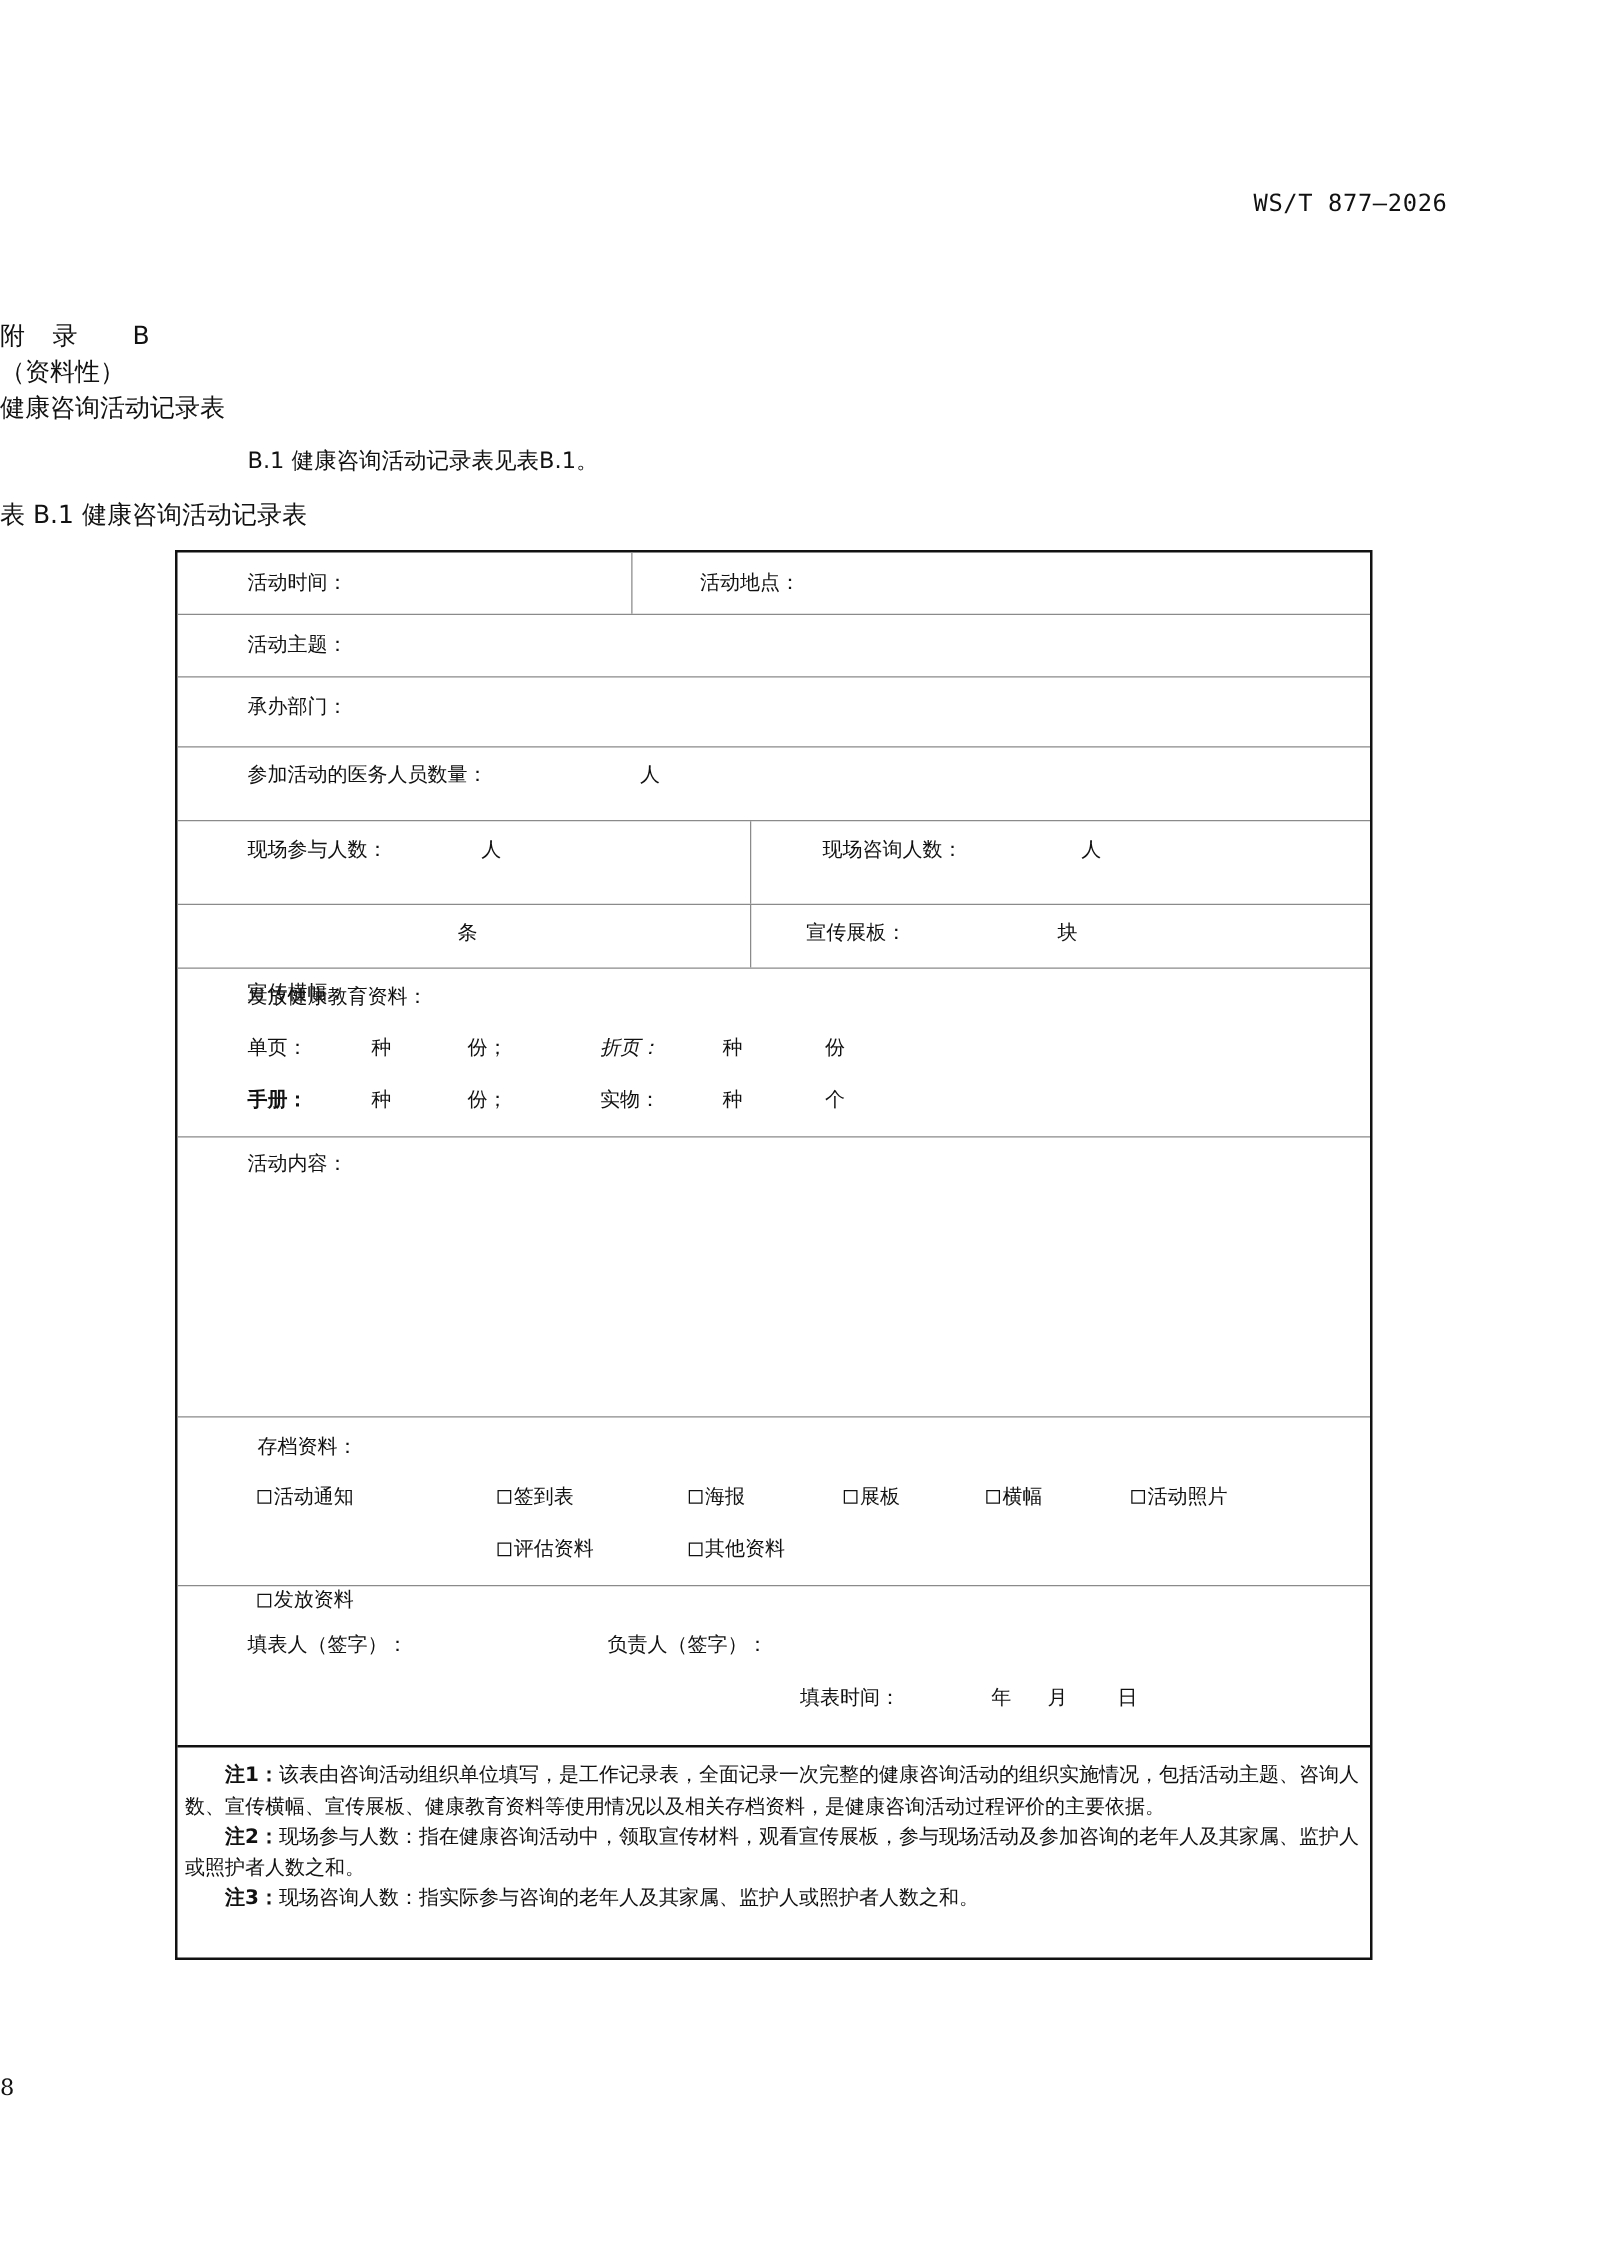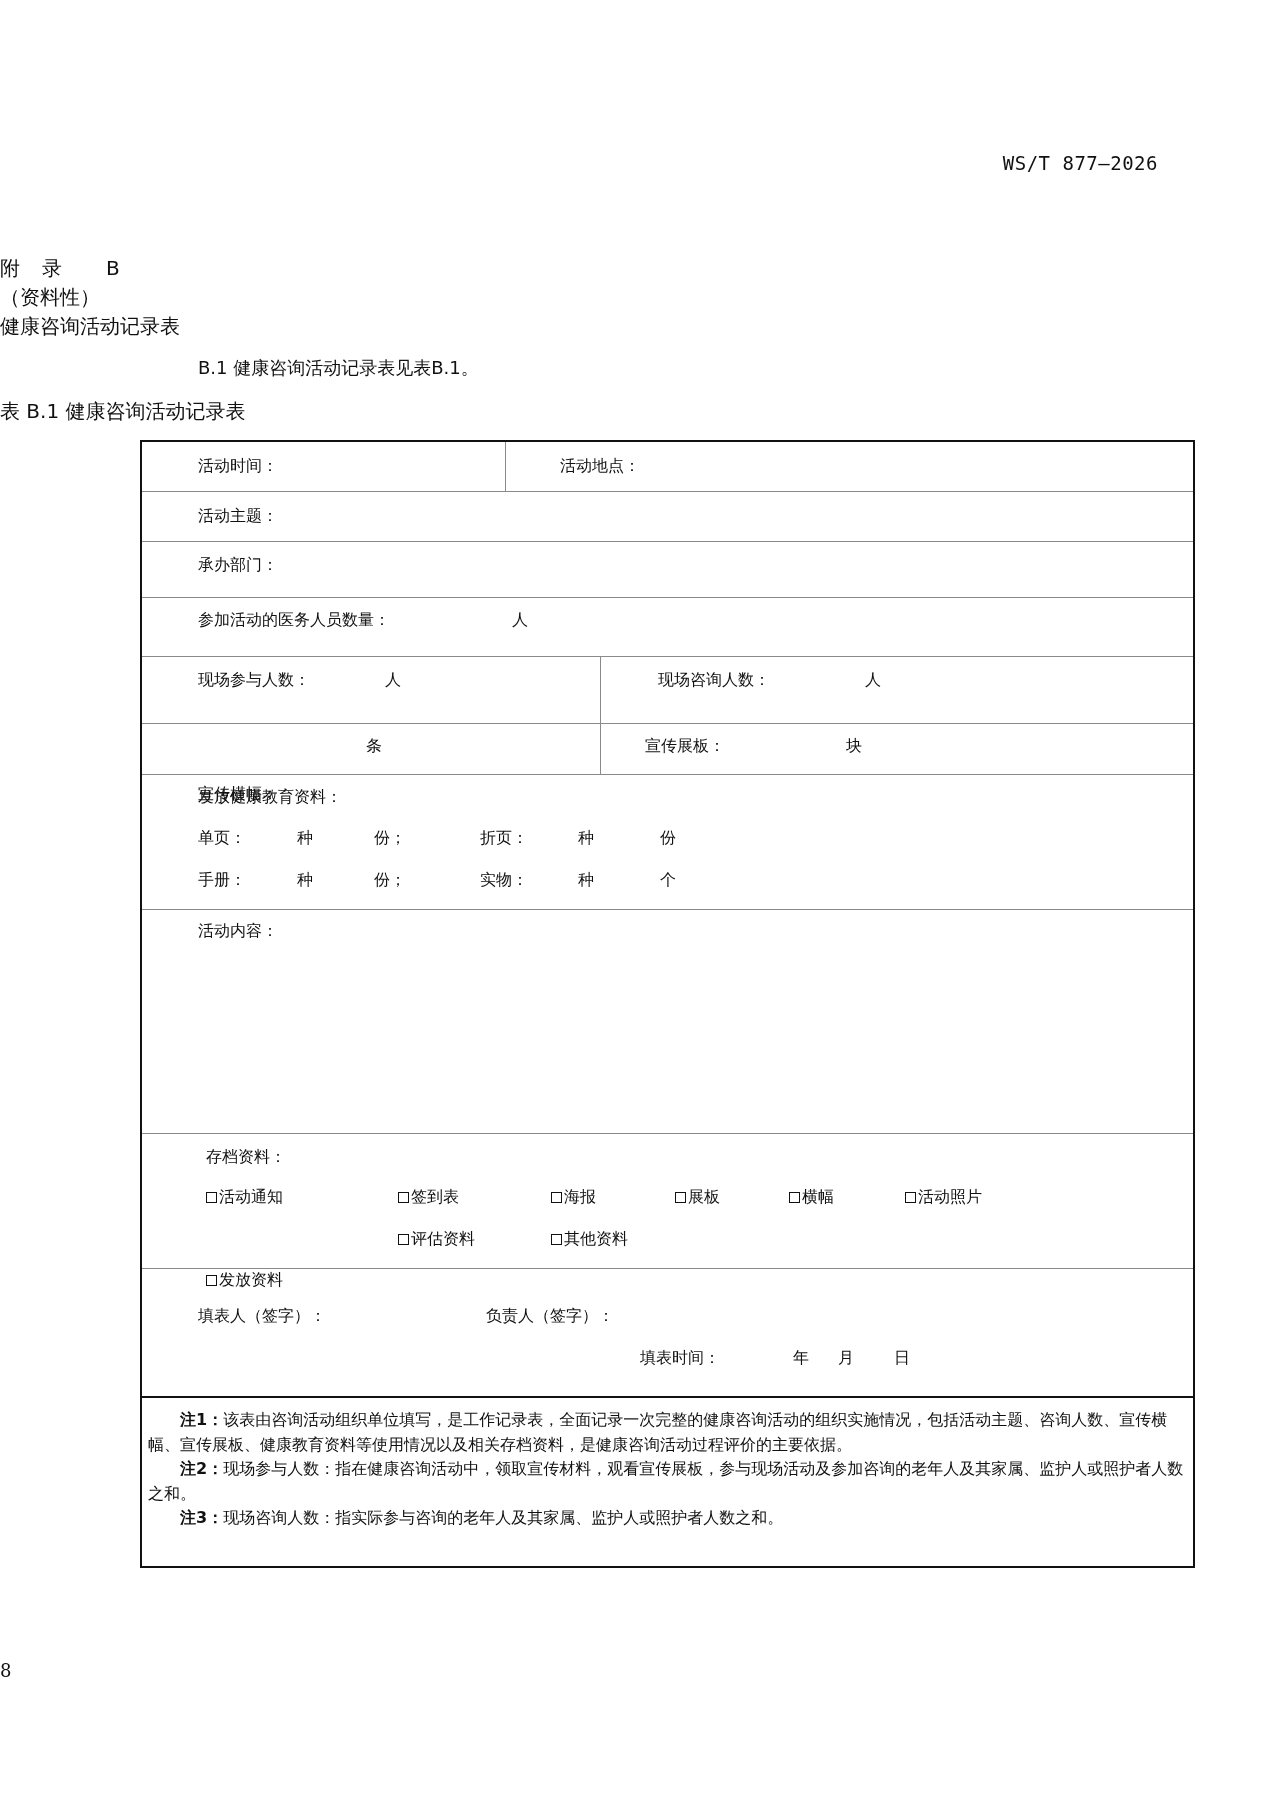--- a/index.html
+++ b/index.html
@@ -15,21 +15,21 @@
   .center { left: 0; width: 1280px; text-align: left; }
   .appendix { top: 255px; font-size: 20px; word-spacing: 0; }
   .appendix span { display: inline-block; }
   .appendix .gap { width: 22px; }
   .nature { top: 284px; font-size: 20px; }
   .atitle { top: 313px; font-size: 20px; }
   .clause { left: 198px; top: 356px; font-size: 18px; }
   .caption { top: 398px; font-size: 20px; }
 
   .form {
-    left: 140px; top: 440px; width: 1055px; height: 1128px;
+    left: 140px; top: 440px; width: 958px; height: 1128px;
     border: 2px solid #111; box-sizing: border-box;
   }
   .row { position: absolute; left: 0; right: 0; border-bottom: 1.5px solid #8a8a8a; box-sizing: border-box; }
   .row .vline { position: absolute; top: 0; bottom: 0; width: 0; border-left: 1px solid #8a8a8a; }
   .lbl { position: absolute; font-size: 16px; font-family: "DejaVu Serif", "Liberation Serif", serif; white-space: nowrap; }
   .notes-row { border-bottom: none; border-top: 2.5px solid #111; padding-left: 25px; }
   .note { position: absolute; left: 6px; right: 8px; font-size: 16px; line-height: 24.5px;
           font-family: "DejaVu Serif", "Liberation Serif", serif; }
   .note p { margin: 0; text-indent: 2em; }
   .note b { font-weight: bold; font-family: "DejaVu Sans", sans-serif; }
@@ -86,25 +86,25 @@
     <div class="lbl" style="left:503px;top:12px;">宣传展板：</div>
     <div class="lbl" style="left:704px;top:12px;">块</div>
   </div>
 
   <div class="row" style="top:333px;height:135px;">
     <div class="lbl" style="left:56px;top:12px;">发放健康教育资料：</div>
 
     <div class="lbl" style="left:56px;top:53px;">单页：</div>
     <div class="lbl" style="left:155px;top:53px;">种</div>
     <div class="lbl" style="left:232px;top:53px;">份；</div>
-    <div class="lbl" style="left:338px;top:53px;">折页：</div>
+    <div class="lbl" style="left:338px;top:53px;font-style:italic;">折页：</div>
     <div class="lbl" style="left:436px;top:53px;">种</div>
     <div class="lbl" style="left:518px;top:53px;">份</div>
 
-    <div class="lbl" style="left:56px;top:95px;">手册：</div>
+    <div class="lbl" style="left:56px;top:95px;font-weight:bold;">手册：</div>
     <div class="lbl" style="left:155px;top:95px;">种</div>
     <div class="lbl" style="left:232px;top:95px;">份；</div>
     <div class="lbl" style="left:338px;top:95px;">实物：</div>
     <div class="lbl" style="left:436px;top:95px;">种</div>
     <div class="lbl" style="left:518px;top:95px;">个</div>
   </div>
 
   <div class="row" style="top:468px;height:224px;">
     <div class="lbl" style="left:56px;top:11px;">活动内容：</div>
   </div>

